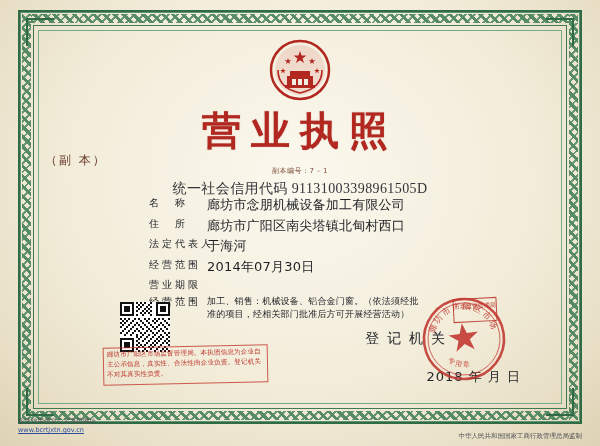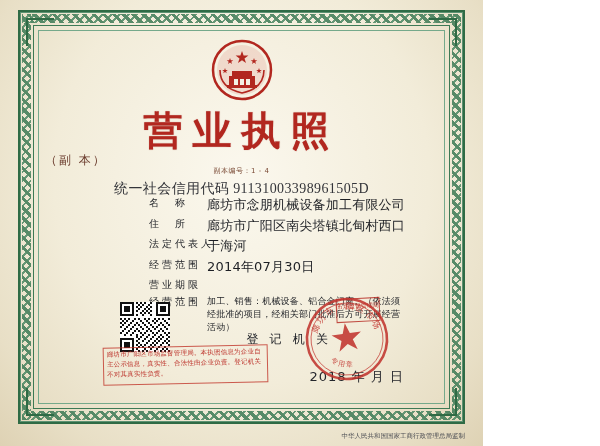--- a/index.html
+++ b/index.html
@@ -8,21 +8,21 @@
     background: #ffffff;
   }
   body {
     width: 600px;
     height: 446px;
     font-family: "Liberation Sans", sans-serif;
     overflow: hidden;
   }
   #page {
     position: relative;
-    width: 483px;
+    width: 600px;
     height: 446px;
     background: #5eead4;
     overflow: hidden;
   }
   
   .paper {
     position: absolute;
     left: 0; top: 0; right: 0; bottom: 0;
     background:
       radial-gradient(ellipse at 50% 40%, #fbf8ee 0%, #f2ecd9 55%, #e8dfc6 82%, #ded2b4 100%);
@@ -195,22 +195,22 @@
     transform: rotate(-1.2deg);
     letter-spacing: .2px;
     overflow: hidden;
   }
 
   
   .authority {
     position: absolute;
     right: 108px;
     bottom: 52px;
-    font-family: Liberation Mono, monospace;
-    font-size: 12px;
+    font-family: Liberation Sans, sans-serif;
+    font-size: 14px;
     color: #24262b;
     letter-spacing: 2px;
   }
   .issue-date {
     position: absolute;
     right: 34px;
     bottom: 14px;
     font-family: "DejaVu Sans", "Liberation Sans", sans-serif;
     font-size: 13px;
     color: #24262b;
@@ -309,21 +309,21 @@
         <polygon points="44,20 44.8,22.3 47.2,22.3 45.3,23.7 46,26 44,24.6 42,26 42.7,23.7 40.8,22.3 43.2,22.3" fill="#b2271f"></polygon>
         <polygon points="15,30 15.7,32 17.8,32 16.1,33.2 16.7,35.2 15,34 13.3,35.2 13.9,33.2 12.2,32 14.3,32" fill="#b2271f"></polygon>
         <polygon points="49,30 49.7,32 51.8,32 50.1,33.2 50.7,35.2 49,34 47.3,35.2 47.9,33.2 46.2,32 48.3,32" fill="#b2271f"></polygon>
 
         <path d="M10 32 C10 44 18 52 32 55 C46 52 54 44 54 32" fill="none" stroke="#b2271f" stroke-width="1.6"></path>
       </svg>
     </div>
 
     <div class="title">营业执照</div>
     <div class="subtitle">（副 本）</div>
-    <div class="serial">副本编号：1 - 4</div>
+    <div class="serial">副本编号：7 - 1</div>
     <div class="credit-code">统一社会信用代码 91131003398961505D</div>
 
     <div class="fields">
       <div class="field-row">
         <div class="field-label">名　称</div>
         <div class="field-value">廊坊市念朋机械设备加工有限公司</div>
       </div>
       <div class="field-row">
         <div class="field-label">住　所</div>
         <div class="field-value">廊坊市广阳区南尖塔镇北甸村西口</div>
@@ -542,15 +542,19 @@
         <path id="sealArcBottom" d="M 17 53 A 28 28 0 0 0 69 53" fill="none"></path>
         <text font-family="DejaVu Sans, sans-serif" font-size="7" fill="#c0302a" letter-spacing="1.2">
           <textPath href="#sealArcBottom" startOffset="18%">专用章</textPath>
         </text>
       </svg>
     </div>
 
   </div>
 
   <div class="footer">
+    <div class="footer-left">
+      <div class="note-line">企业信用信息公示系统网址</div>
+      <div class="note-line url">www.bcrtjxtn.gov.cn</div>
+    </div>
     <div class="footer-right">中华人民共和国国家工商行政管理总局监制</div>
   </div>
 </div>
 
 </body></html>

